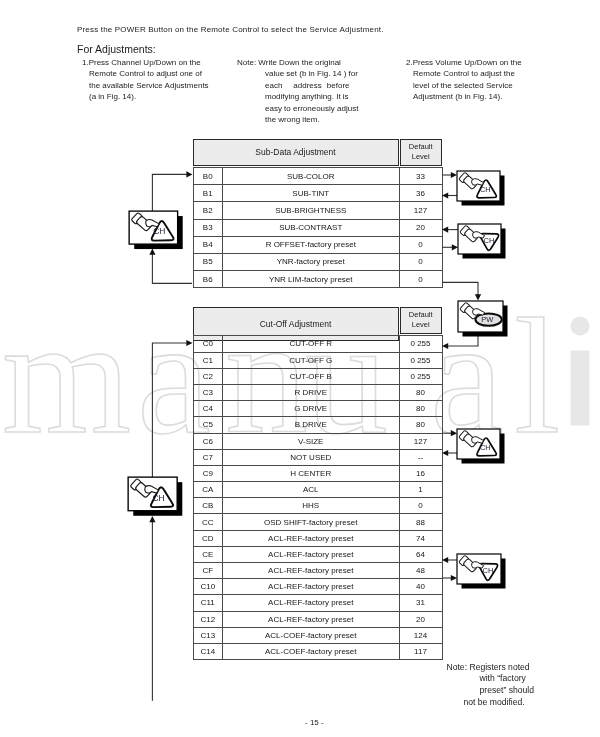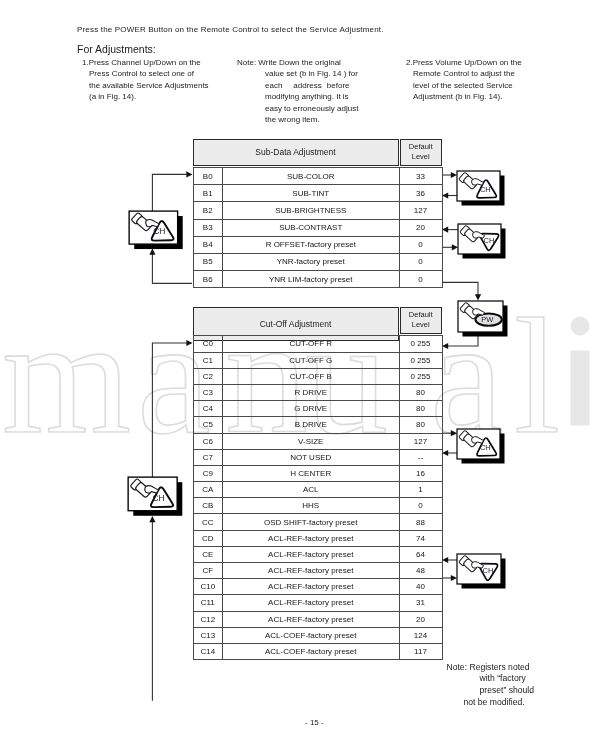--- a/index.html
+++ b/index.html
@@ -25,21 +25,21 @@
   <text x="2 137 225 305 430 514" y="432" font-family="Liberation Serif" font-size="166" fill="none" stroke="#dcdcdc" stroke-width="1.6">manual</text>
   <rect x="570.5" y="350.5" width="19" height="75" fill="#e7e7e7"></rect>
   <circle cx="580" cy="326" r="9.5" fill="#e7e7e7"></circle>
 </svg>
 
 <div class="abs t8" style="left:77px;top:23.5px;letter-spacing:0.18px;">Press the POWER Button on the Remote Control to select the Service Adjustment.</div>
 <div class="abs" style="left:77px;top:43px;font-size:10.5px;">For Adjustments:</div>
 
 <div class="abs t8" style="left:82px;top:57px;white-space:nowrap;">
 <div>1.Press Channel Up/Down on the</div>
-<div style="margin-left:7px">Press Control to select one of</div>
+<div style="margin-left:7px">Remote Control to adjust one of</div>
 <div style="margin-left:7px">the available Service Adjustments</div>
 <div style="margin-left:7px">(a in Fig. 14).</div>
   </div>
 
 <div class="abs t8" style="left:237px;top:57px;white-space:nowrap;">
 <div>Note: Write Down the original</div>
 <div style="margin-left:28px">value set (b in Fig. 14 ) for</div>
 <div style="margin-left:28px">each<span style="display:inline-block;width:11px"></span>address<span style="display:inline-block;width:5px"></span>before</div>
 <div style="margin-left:28px">modifying anything. It is</div>
 <div style="margin-left:28px">easy to erroneously adjust</div>

